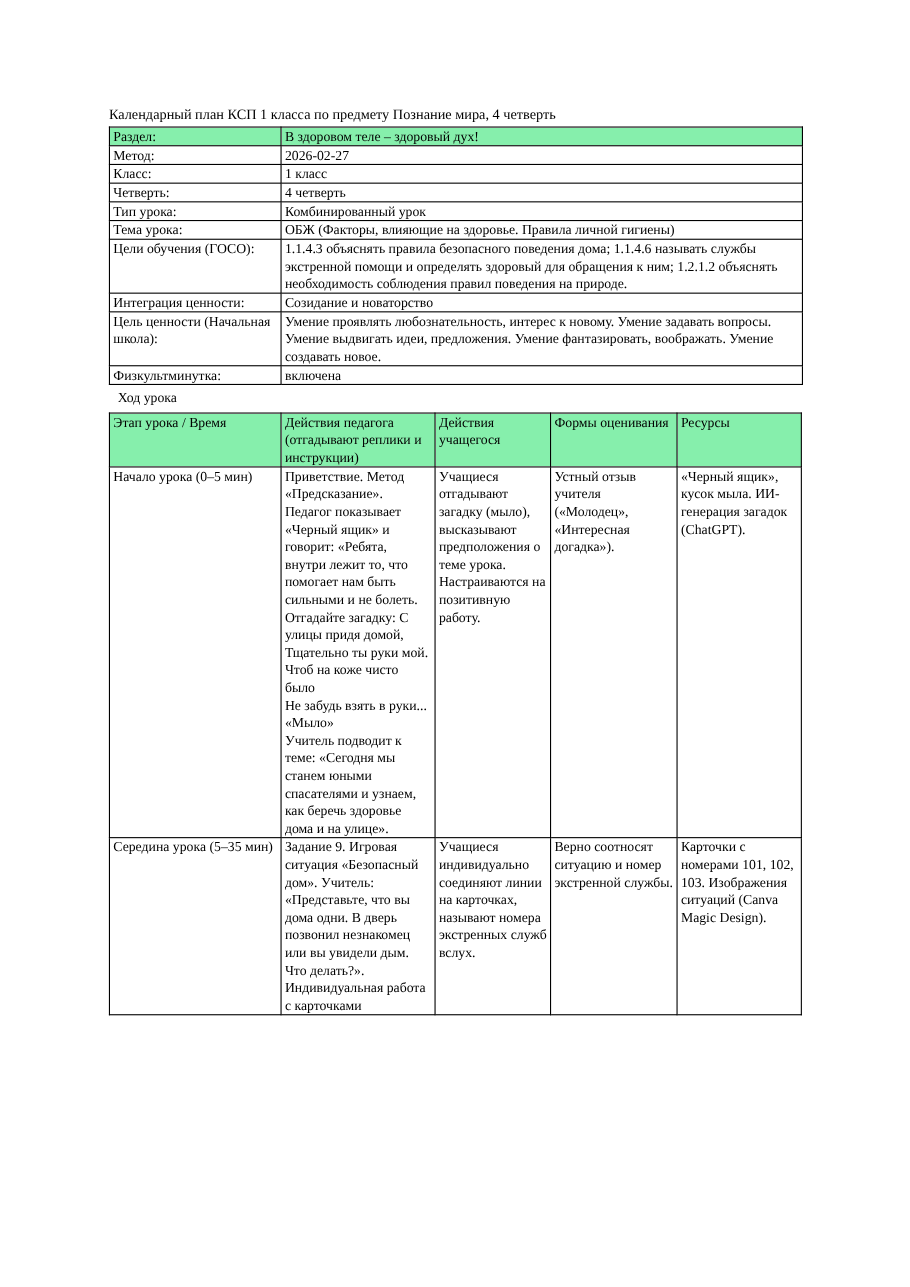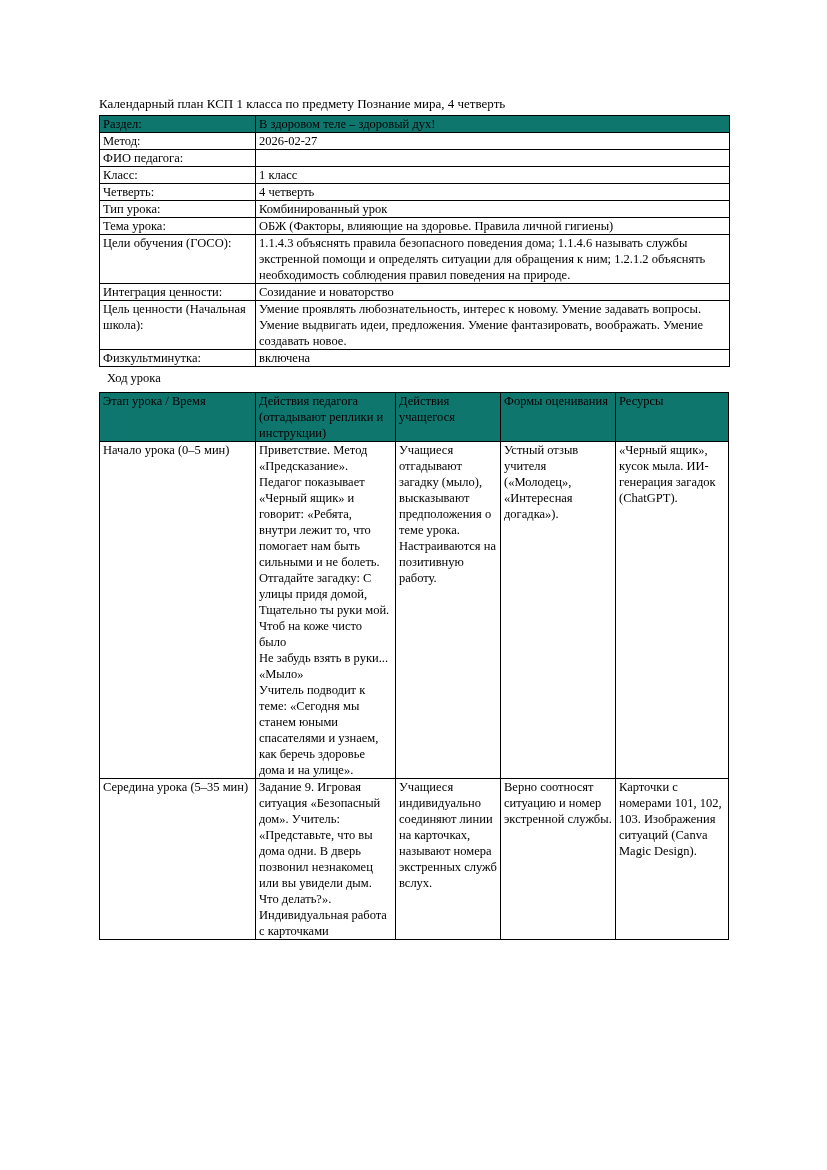--- a/index.html
+++ b/index.html
@@ -30,21 +30,21 @@
     border: 1px solid #000;
     padding: 0 3px;
     vertical-align: top;
     font-size: 12.5px;
     line-height: 16px;
     font-weight: normal;
     text-align: left;
     white-space: pre-line;
     overflow: hidden;
   }
-  tr.shaded, thead tr { background: #0f766e; }
+  tr.shaded, thead tr { background: #86efac; }
   .section-heading {
     font-size: 12.5px;
     line-height: 16px;
     margin: 3px 0 6px 8px;
   }
   .info-table { margin-bottom: 0; }
 </style>
 </head>
 <body>
 
@@ -60,42 +60,38 @@
     <tbody>
       <tr class="shaded">
         <td>Раздел:</td>
         <td>В здоровом теле – здоровый дух!</td>
       </tr>
       <tr>
         <td>Метод:</td>
         <td>2026-02-27</td>
       </tr>
       <tr>
-        <td>ФИО педагога:</td>
-        <td></td>
-      </tr>
-      <tr>
         <td>Класс:</td>
         <td>1 класс</td>
       </tr>
       <tr>
         <td>Четверть:</td>
         <td>4 четверть</td>
       </tr>
       <tr>
         <td>Тип урока:</td>
         <td>Комбинированный урок</td>
       </tr>
       <tr>
         <td>Тема урока:</td>
         <td>ОБЖ (Факторы, влияющие на здоровье. Правила личной гигиены)</td>
       </tr>
       <tr>
         <td>Цели обучения (ГОСО):</td>
-        <td>1.1.4.3 объяснять правила безопасного поведения дома; 1.1.4.6 называть службы экстренной помощи и определять ситуации для обращения к ним; 1.2.1.2 объяснять необходимость соблюдения правил поведения на природе.</td>
+        <td>1.1.4.3 объяснять правила безопасного поведения дома; 1.1.4.6 называть службы экстренной помощи и определять здоровый для обращения к ним; 1.2.1.2 объяснять необходимость соблюдения правил поведения на природе.</td>
       </tr>
       <tr>
         <td>Интеграция ценности:</td>
         <td>Созидание и новаторство</td>
       </tr>
       <tr>
         <td>Цель ценности (Начальная школа):</td>
         <td>Умение проявлять любознательность, интерес к новому. Умение задавать вопросы. Умение выдвигать идеи, предложения. Умение фантазировать, воображать. Умение создавать новое.</td>
       </tr>
       <tr>

